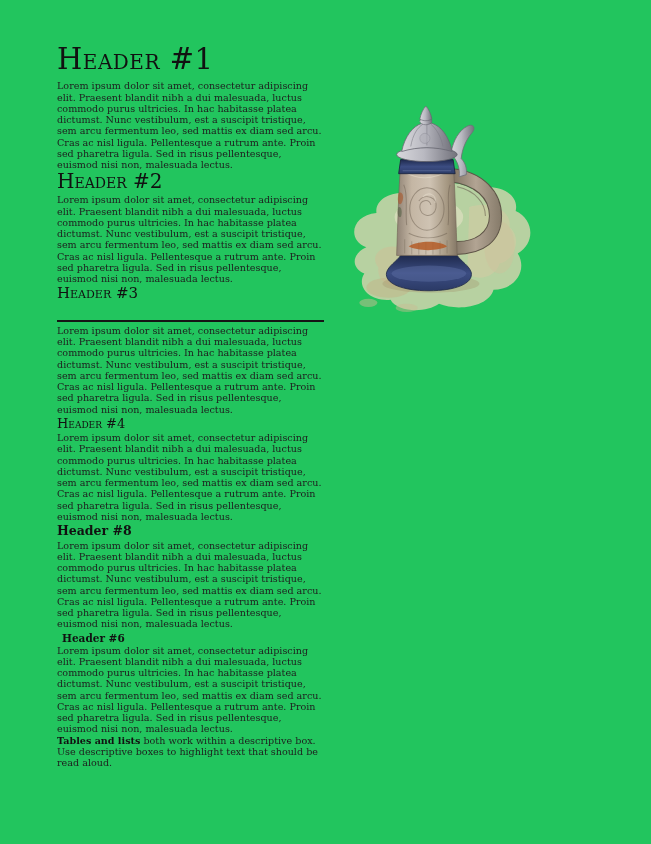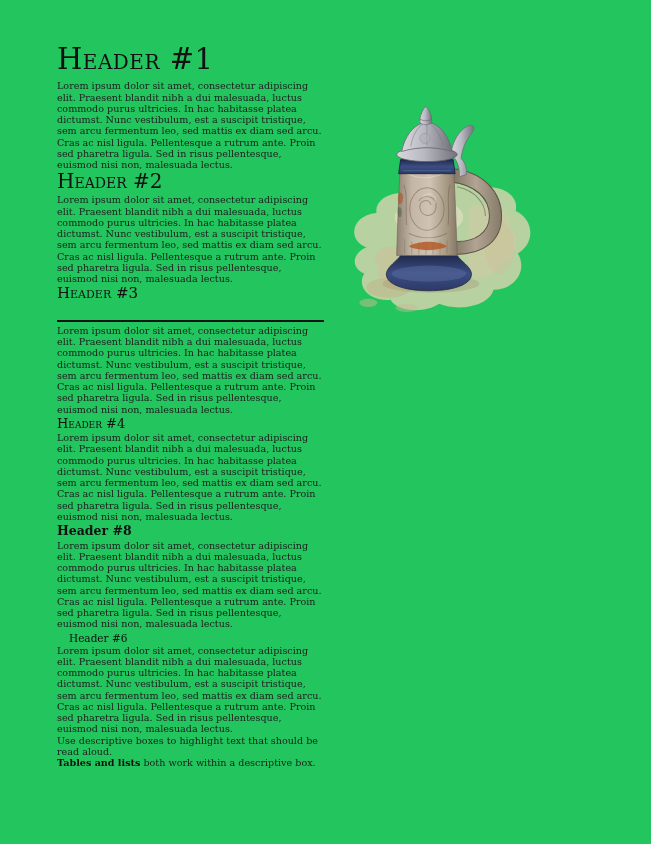--- a/index.html
+++ b/index.html
@@ -32,22 +32,22 @@
   }
   h4 {
     font-size: 13px; line-height: 1.1; font-variant: small-caps;
     margin: 2px 0 1px 0; color: #111;
   }
   h5 {
     font-size: 12.5px; line-height: 1.15; font-weight: 700;
     margin: 2px 0 1px 0; color: #111;
   }
   h6 {
-    font-size: 10.5px; line-height: 1.15; font-weight: 400;
-    margin: 2px 0 1px 12px; color: #111;
+    font-size: 10.5px; line-height: 1.15; font-weight: 700;
+    margin: 2px 0 1px 5px; color: #111;
   }
   p.body {
     font-size: 9.6px; line-height: 11.25px; text-align: left;
     color: #1e1e1e;
   }
   p.body strong { font-weight: 700; color: #111; }
   .stein-wrap {
     position: absolute;
     left: 338px; top: 96px;
     width: 202px; height: 222px;
@@ -71,22 +71,22 @@
     <h4>Header #4</h4>
     <p class="body">Lorem ipsum dolor sit amet, consectetur adipiscing elit. Praesent blandit nibh a dui malesuada, luctus commodo purus ultricies. In hac habitasse platea dictumst. Nunc vestibulum, est a suscipit tristique, sem arcu fermentum leo, sed mattis ex diam sed arcu. Cras ac nisl ligula. Pellentesque a rutrum ante. Proin sed pharetra ligula. Sed in risus pellentesque, euismod nisi non, malesuada lectus.</p>
 
     <h5>Header #8</h5>
     <p class="body">Lorem ipsum dolor sit amet, consectetur adipiscing elit. Praesent blandit nibh a dui malesuada, luctus commodo purus ultricies. In hac habitasse platea dictumst. Nunc vestibulum, est a suscipit tristique, sem arcu fermentum leo, sed mattis ex diam sed arcu. Cras ac nisl ligula. Pellentesque a rutrum ante. Proin sed pharetra ligula. Sed in risus pellentesque, euismod nisi non, malesuada lectus.</p>
 
     <h6>Header #6</h6>
     <p class="body">Lorem ipsum dolor sit amet, consectetur adipiscing elit. Praesent blandit nibh a dui malesuada, luctus commodo purus ultricies. In hac habitasse platea dictumst. Nunc vestibulum, est a suscipit tristique, sem arcu fermentum leo, sed mattis ex diam sed arcu. Cras ac nisl ligula. Pellentesque a rutrum ante. Proin sed pharetra ligula. Sed in risus pellentesque, euismod nisi non, malesuada lectus.</p>
 
 
+    <p class="body"><strong>Tables and lists</strong><span> both work within a descriptive box.</span></p>
     <p class="body">Use descriptive boxes to highlight text that should be read aloud.</p>
-    <p class="body"><strong>Tables and lists</strong><span> both work within a descriptive box.</span></p>
   </div>
 
   <div class="stein-wrap">
     <svg viewBox="0 0 200 220" width="202" height="222">
       <defs>
         <linearGradient id="pewter" x1="0" y1="0" x2="1" y2="0">
           <stop offset="0" stop-color="#d8d8dc"></stop>
           <stop offset="0.45" stop-color="#b9b9c1"></stop>
           <stop offset="0.8" stop-color="#8b8b94"></stop>
           <stop offset="1" stop-color="#73737c"></stop>

